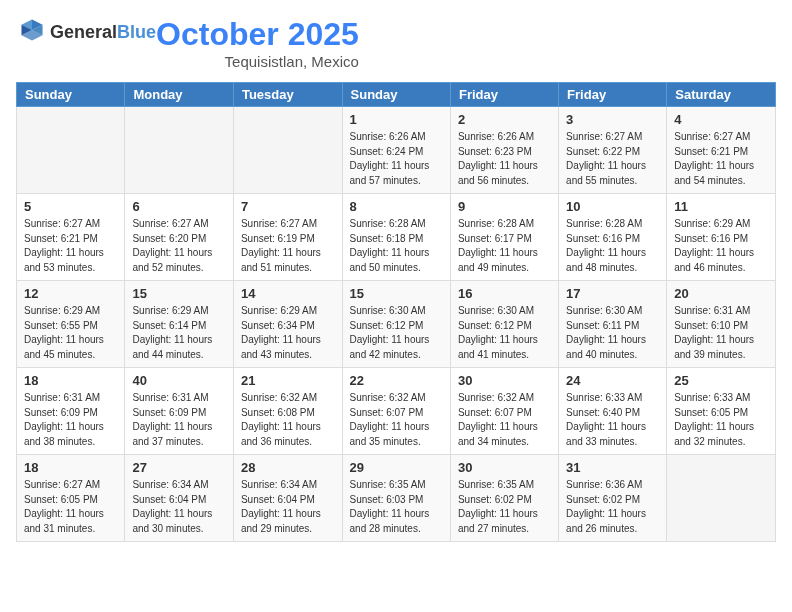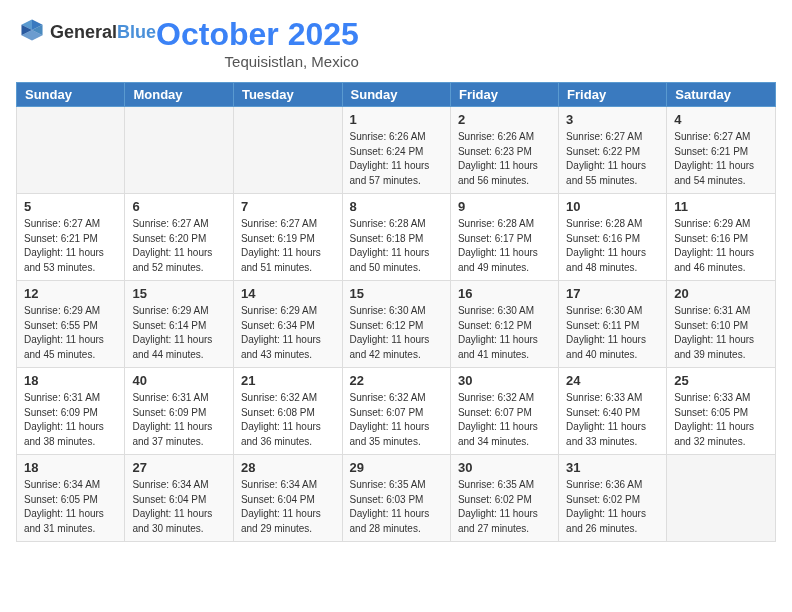--- a/index.html
+++ b/index.html
@@ -311,21 +311,21 @@
           <span class="day-num">25</span>
           <div class="day-info">Sunrise: 6:33 AM
 Sunset: 6:05 PM
 Daylight: 11 hours
 and 32 minutes.</div>
         </td>
       </tr>
       <tr>
         <td>
           <span class="day-num">18</span>
-          <div class="day-info">Sunrise: 6:34 AM
+          <div class="day-info">Sunrise: 6:27 AM
 Sunset: 6:05 PM
 Daylight: 11 hours
 and 31 minutes.</div>
         </td>
         <td>
           <span class="day-num">27</span>
           <div class="day-info">Sunrise: 6:34 AM
 Sunset: 6:04 PM
 Daylight: 11 hours
 and 30 minutes.</div>

